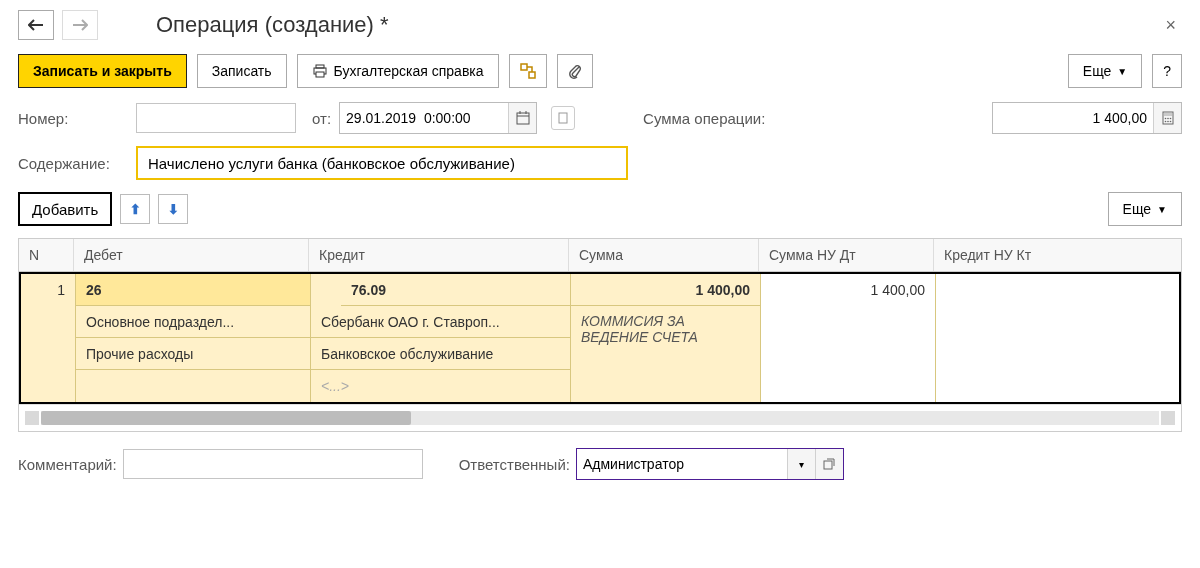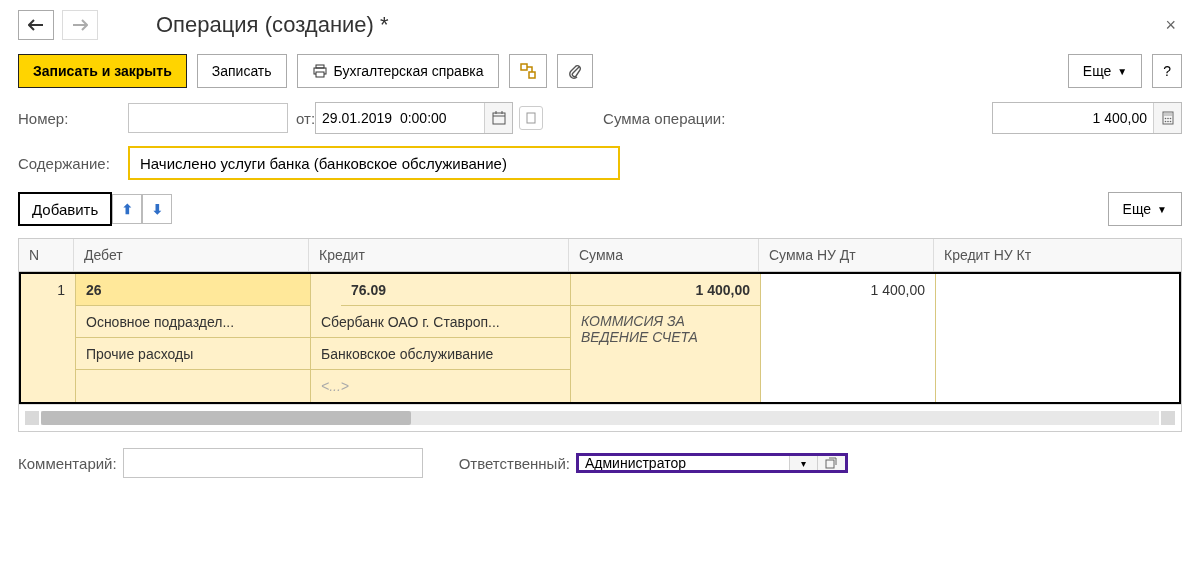--- a/index.html
+++ b/index.html
@@ -20,21 +20,21 @@
 .title { font-size: 22px; margin-left: 50px; }
 .close-x { margin-left: auto; font-size: 18px; cursor: pointer; color: #666; padding: 2px 6px; }
 .toolbar { display: flex; align-items: center; gap: 10px; margin-bottom: 14px; }
 .btn {
   height: 34px; border: 1px solid #aaa; background: #fff; padding: 0 14px;
   display: inline-flex; align-items: center; gap: 6px; cursor: pointer; font-size: 14px;
 }
 .btn-primary { background: #ffd400; border-color: #222; font-weight: bold; }
 .btn-icon-only { padding: 0 10px; }
 .spacer { flex: 1; }
-.form-row { display: flex; align-items: center; margin-bottom: 12px; }
+.form-row { display: flex; align-items: center; margin-bottom: 12px; gap: 8px; }
 .label { color: #585858; min-width: 110px; font-size: 15px;}
 .input {
   height: 30px; border: 1px solid #c5c5c5; padding: 0 6px; font-size: 14px; background: #fff;
 }
 .input-datetime { width: 168px; }
 .datetime-wrap, .sum-wrap { display:flex; align-items:center; border:1px solid #bbb; height: 32px; }
 .datetime-wrap .input, .sum-wrap .input { border:none; height:100%; }
 .side-btn { width: 28px; height: 100%; border:none; border-left:1px solid #d0d0d0; background:#f5f5f5; display:inline-flex; align-items:center; justify-content:center; cursor:pointer; }
 .ghost-btn { width: 24px; height: 24px; border: 1px solid #ccc; border-radius: 3px; margin-left:6px; display:inline-flex; align-items:center; justify-content:center; cursor:pointer; background:#fff; color:#888; }
 .highlight-input { border: 2px solid #f0c000; height: 34px; padding: 0 10px; font-size: 15px; width: 492px; }
@@ -63,21 +63,21 @@
 .subcell.ph { color:#aaa; font-style:italic; }
 .subcell-right { justify-content:flex-end; }
 .scrollbar-row {
   padding: 6px; display:flex; align-items:center; border-top:1px solid #e0e0e0;
 }
 .scroll-arrow { width:14px; height:14px; background:#d9d9d9; }
 .scroll-track { flex:1; height:14px; background:#e8e8e8; margin:0 2px; position:relative; }
 .scroll-thumb { position:absolute; left:0; top:0; bottom:0; width:370px; background:#bcbcbc; border-radius:2px; }
 .footer { display:flex; align-items:center; margin-top: 16px; gap:6px; }
 .footer .input { width: 300px; }
-.resp-input-wrap { display:flex; align-items:center; border:3px solid #4c1d95; height:20px; }
+.resp-input-wrap { display:flex; align-items:center; border:1px solid #4c1d95; height:32px; }
 .resp-input-wrap .input { border:none; height:100%; width: 210px; }
 svg { display:block; }
 </style>
 </head>
 <body>
 
 <div class="top-row">
   <button class="nav-btn">
     <svg width="16" height="12" viewBox="0 0 16 12">
         <path d="M6 1 L1 6 L6 11 M1 6 H15" stroke="#333" stroke-width="2" fill="none"></path>

